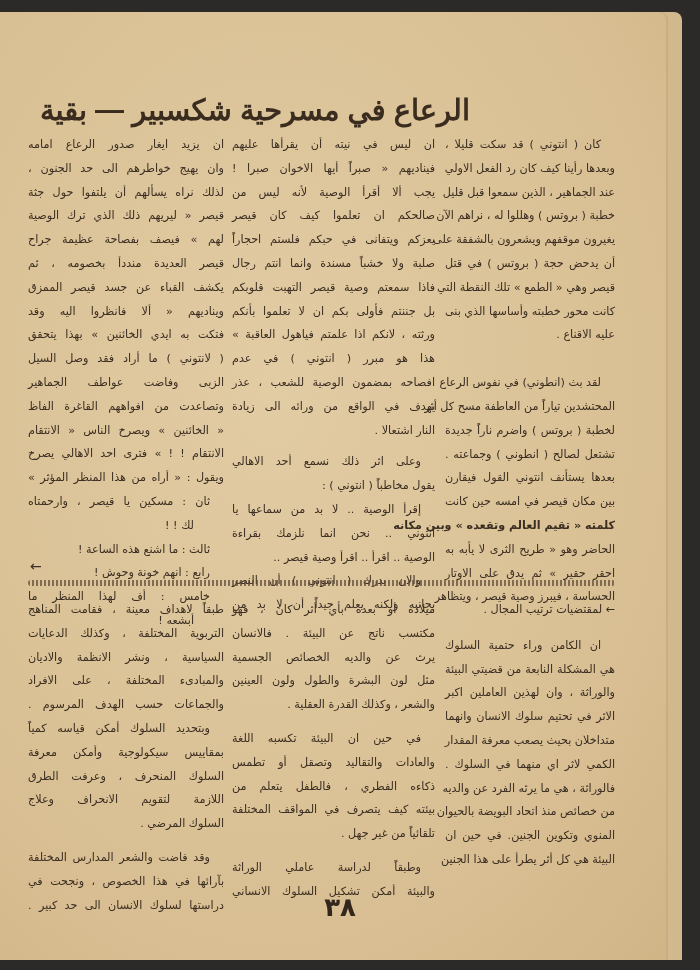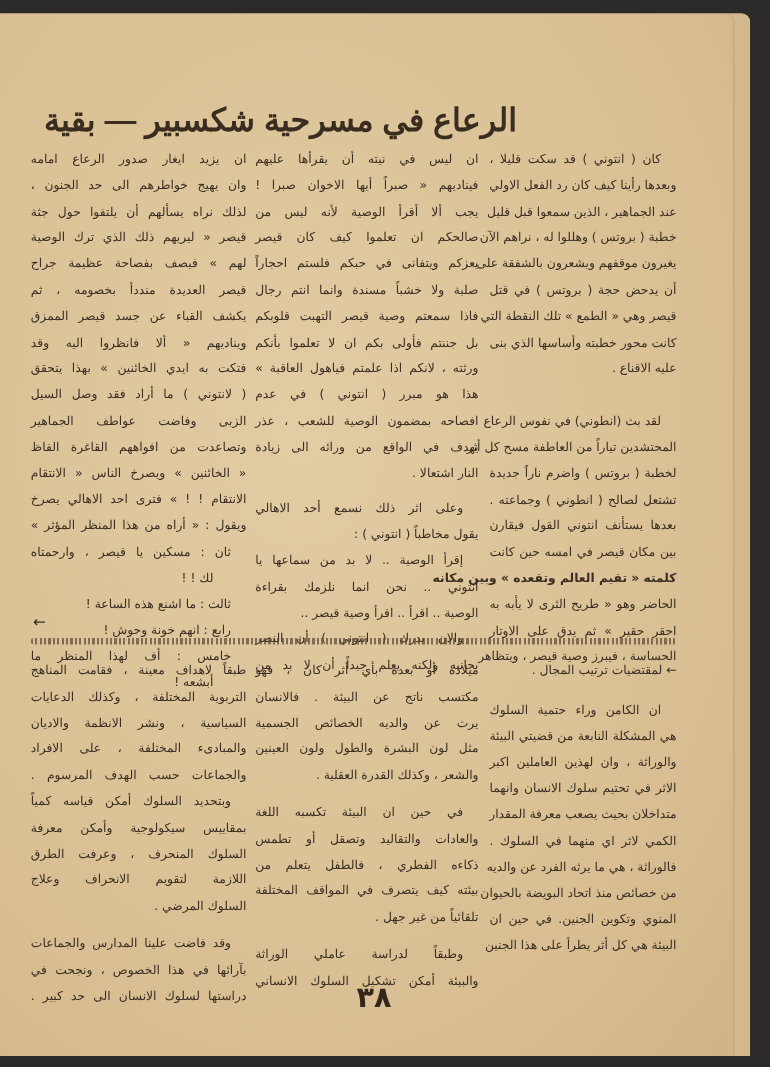--- a/index.html
+++ b/index.html
@@ -160,19 +160,19 @@
     <span class="line">طبقاً لاهداف معينة ، فقامت المناهج</span>
     <span class="line">التربوية المختلفة ، وكذلك الدعايات</span>
     <span class="line">السياسية ، ونشر الانظمة والاديان</span>
     <span class="line">والمبادىء المختلفة ، على الافراد</span>
     <span class="line">والجماعات حسب الهدف المرسوم .</span>
     <span class="line indent">وبتحديد السلوك أمكن قياسه كمياً</span>
     <span class="line">بمقاييس سيكولوجية وأمكن معرفة</span>
     <span class="line">السلوك المنحرف ، وعرفت الطرق</span>
     <span class="line">اللازمة لتقويم الانحراف وعلاج</span>
     <span class="line last" style="margin-bottom:10px">السلوك المرضي .</span>
-    <span class="line indent">وقد فاضت علينا المدارس والجماعات</span>
+    <span class="line indent">وقد فاضت والشعر المدارس المختلفة</span>
     <span class="line">بآرائها في هذا الخصوص ، ونجحت في</span>
     <span class="line">دراستها لسلوك الانسان الى حد كبير .</span>
   </div>
 
   <div class="page-num">٣٨</div>
 </div>
 
 </body></html>

